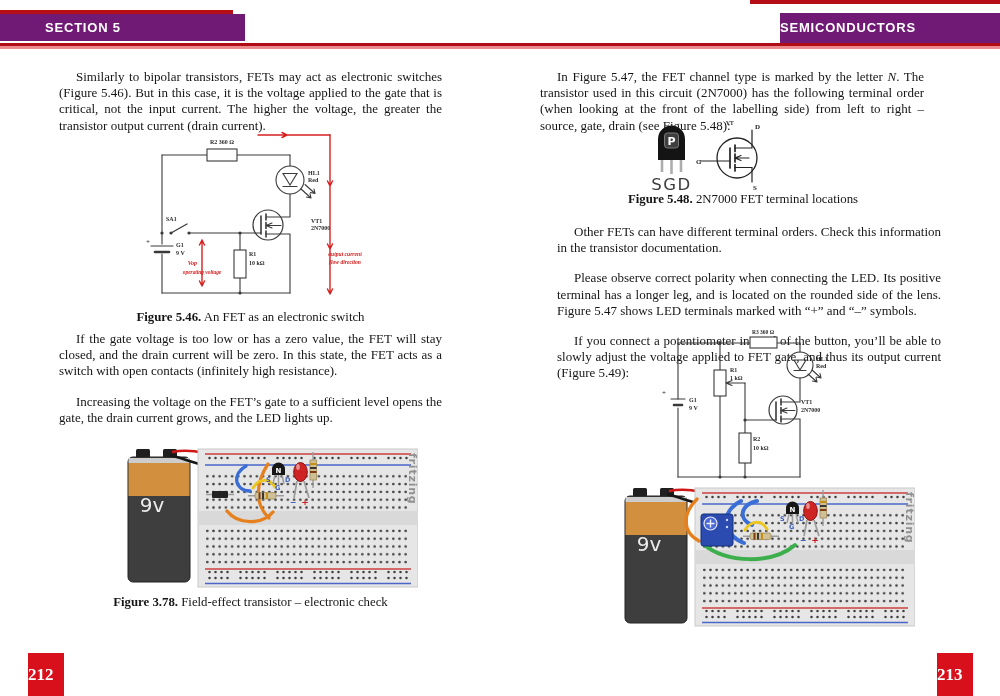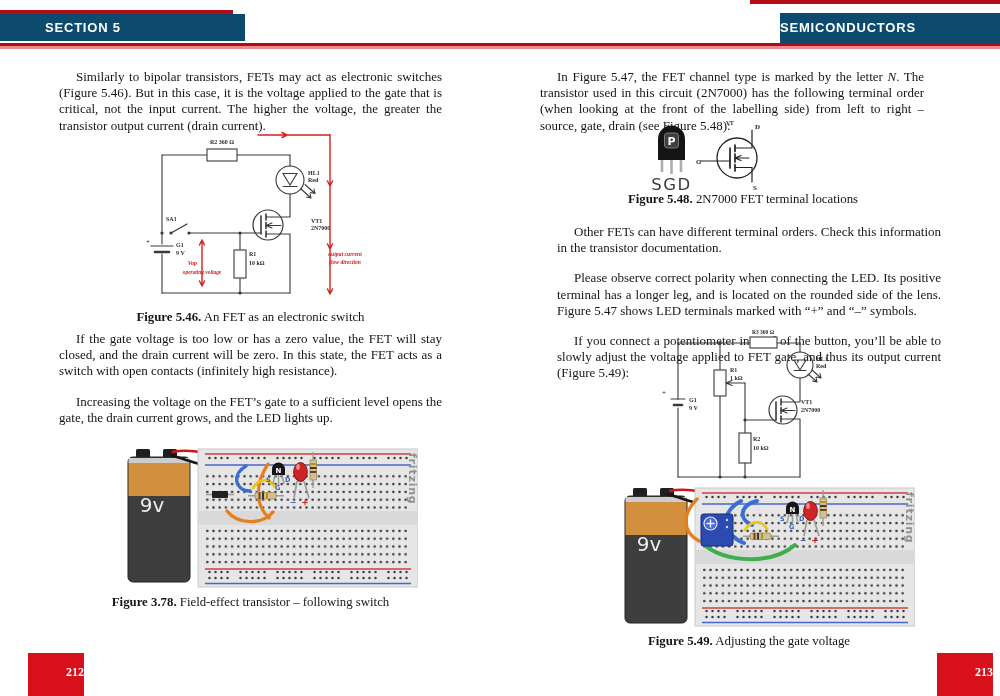--- a/index.html
+++ b/index.html
@@ -2,34 +2,34 @@
 <html><head>
 <meta charset="utf-8">
 <style>
   html,body{margin:0;padding:0;background:#888;}
   .sheet{position:relative;width:1000px;height:696px;background:#ffffff;overflow:hidden;
          font-family:"Liberation Serif",serif;color:#151515;}
   .abs{position:absolute;}
   
   .rule-top-left{left:0;top:10px;width:233px;height:4px;background:#b50d16;}
   .rule-top-right{left:750px;top:0;width:250px;height:4px;background:#b50d16;}
-  .banner{background:#0c4a6e;color:#fff;font-family:"Liberation Sans",sans-serif;
+  .banner{background:#701a75;color:#fff;font-family:"Liberation Sans",sans-serif;
           font-weight:bold;font-size:13px;letter-spacing:.8px;}
   .banner-left{left:0;top:14px;width:245px;height:27px;line-height:27px;padding-left:45px;box-sizing:border-box;}
   .banner-right{left:780px;top:13px;width:220px;height:30px;line-height:30px;text-align:left;}
   .header-rule{left:0;top:43px;width:1000px;height:6px;
                background:linear-gradient(#b00c16 0 55%, #ea8a8a 55% 100%);}
   
   .para{margin:14px;font-size:13px;line-height:16.2px;text-align:justify;text-indent:17px;}
   .col{position:absolute;}
   .cap{position:absolute;font-size:12.8px;text-align:center;}
   .cap b{font-weight:bold;}
   
-  .pagebox{position:absolute;top:653px;width:56px;height:43px;background:#d8101c;color:#fff;
-           text-align:right;font-weight:bold;font-size:12px;padding-top:12px;box-sizing:border-box;}
+  .pagebox{position:absolute;top:653px;width:36px;height:43px;background:#d8101c;color:#fff;
+           text-align:left;font-weight:bold;font-size:17px;padding-top:12px;box-sizing:border-box;}
   svg{display:block;}
 </style>
 </head>
 <body>
 
 <div class="sheet">
 
   <div class="abs rule-top-left"></div>
   <div class="abs rule-top-right"></div>
   <div class="abs banner banner-left">
@@ -185,21 +185,21 @@
       <path d="M187,4 V12 M187,32 V40" stroke="#9c9c9c" stroke-width="1.4" fill="none"></path>
       <rect x="184" y="12" width="6.5" height="20" fill="#cfc096" stroke="#a08a5a" stroke-width="0.8"></rect>
       <path d="M184,16 h6.5" stroke="#c49018" stroke-width="2"></path>
       <path d="M184,20 h6.5" stroke="#151515" stroke-width="1.6"></path>
       <path d="M184,24 h6.5" stroke="#7a3c10" stroke-width="2"></path>
     </g>
     <text transform="translate(283,5) rotate(90)" font-family="DejaVu Sans,sans-serif" font-size="11" font-weight="bold" fill="#909090" letter-spacing="0.8">fritzing</text>
   </svg>
 
   <div class="cap" style="left:45px;top:595px;width:411px;">
-    <b>Figure 3.78.</b><span> Field-effect transistor – following switch</span>
+    <b>Figure 3.78.</b><span> Field-effect transistor – electronic check</span>
   </div>
 
   <div class="pagebox" style="left:28px;">
     <span>212</span>
   </div>
 
   <div class="col" style="left:526px;top:55px;width:412px;">
     <p class="para"><span>In Figure 5.47, the FET channel type is marked by the letter </span><i>N</i><span>. The transistor used in this circuit (2N7000) has the following terminal order (when looking at the front of the labelling side) from left to right – source, gate, drain (see Figure 5.48):</span></p>
   </div>
 
@@ -367,21 +367,18 @@
     <g>
       <path d="M200,3 V11 M200,31 V39" stroke="#9c9c9c" stroke-width="1.4" fill="none"></path>
       <rect x="197" y="11" width="6.5" height="20" fill="#cfc096" stroke="#a08a5a" stroke-width="0.8"></rect>
       <path d="M197,15 h6.5" stroke="#c49018" stroke-width="2"></path>
       <path d="M197,19 h6.5" stroke="#151515" stroke-width="1.6"></path>
       <path d="M197,23 h6.5" stroke="#7a3c10" stroke-width="2"></path>
     </g>
     <text transform="translate(283,5) rotate(90)" font-family="DejaVu Sans,sans-serif" font-size="11" font-weight="bold" fill="#909090" letter-spacing="0.8">fritzing</text>
   </svg>
 
-  <div class="cap" style="left:543px;top:634px;width:412px;">
-    <b>Figure 5.49.</b><span> Adjusting the gate voltage</span>
-  </div>
 
   <div class="pagebox" style="left:937px;">
     <span>213</span>
   </div>
 
 </div>
 
 </body></html>

